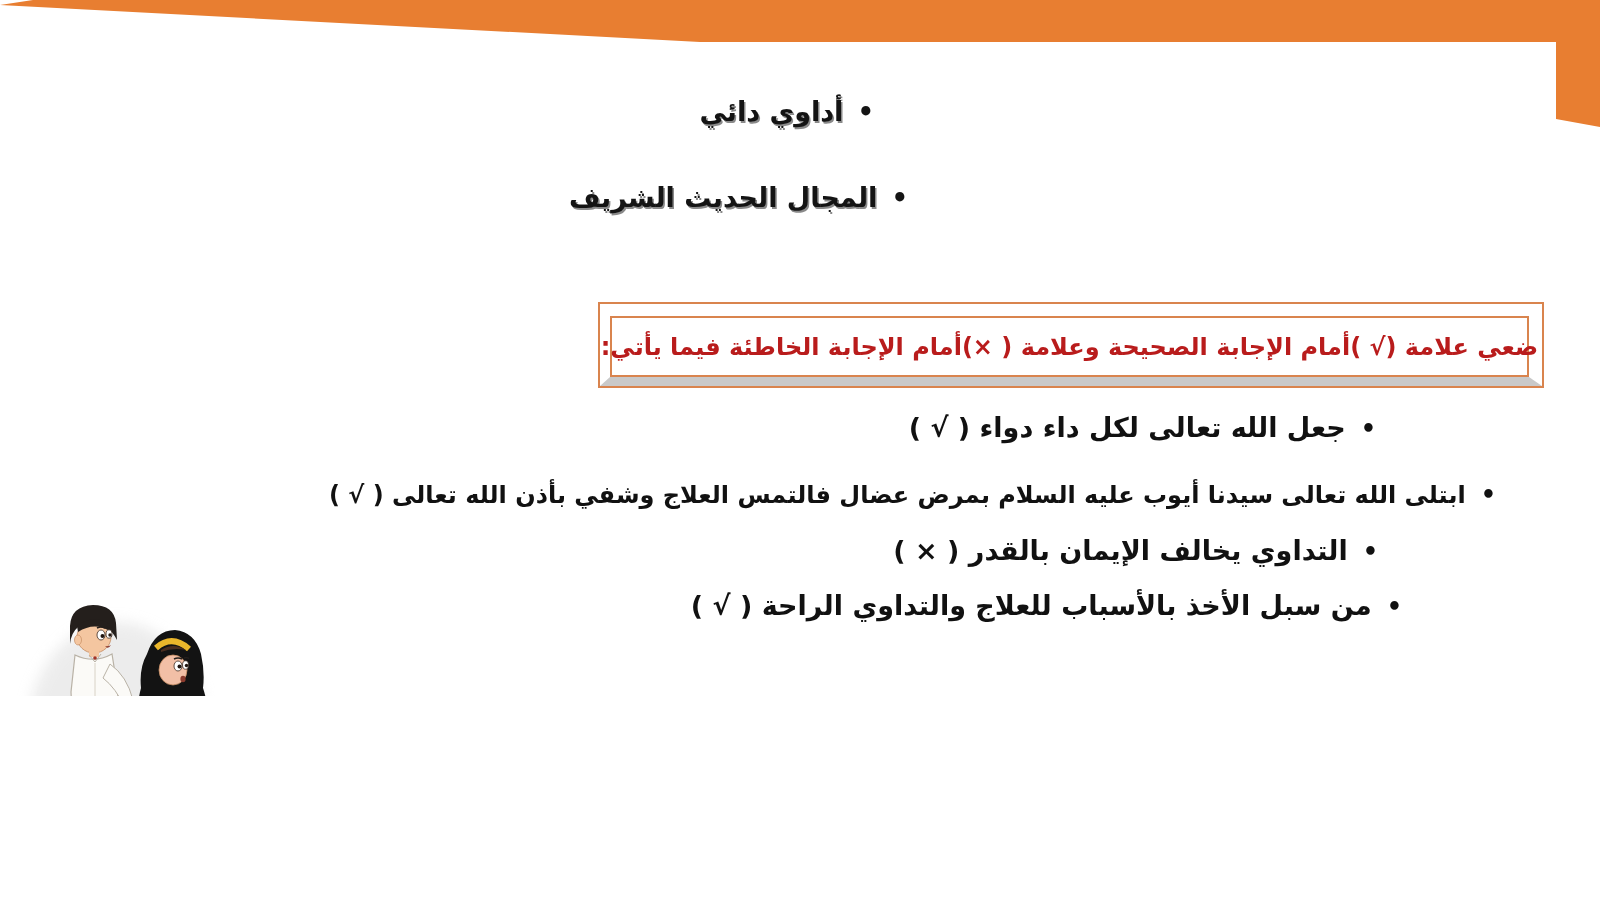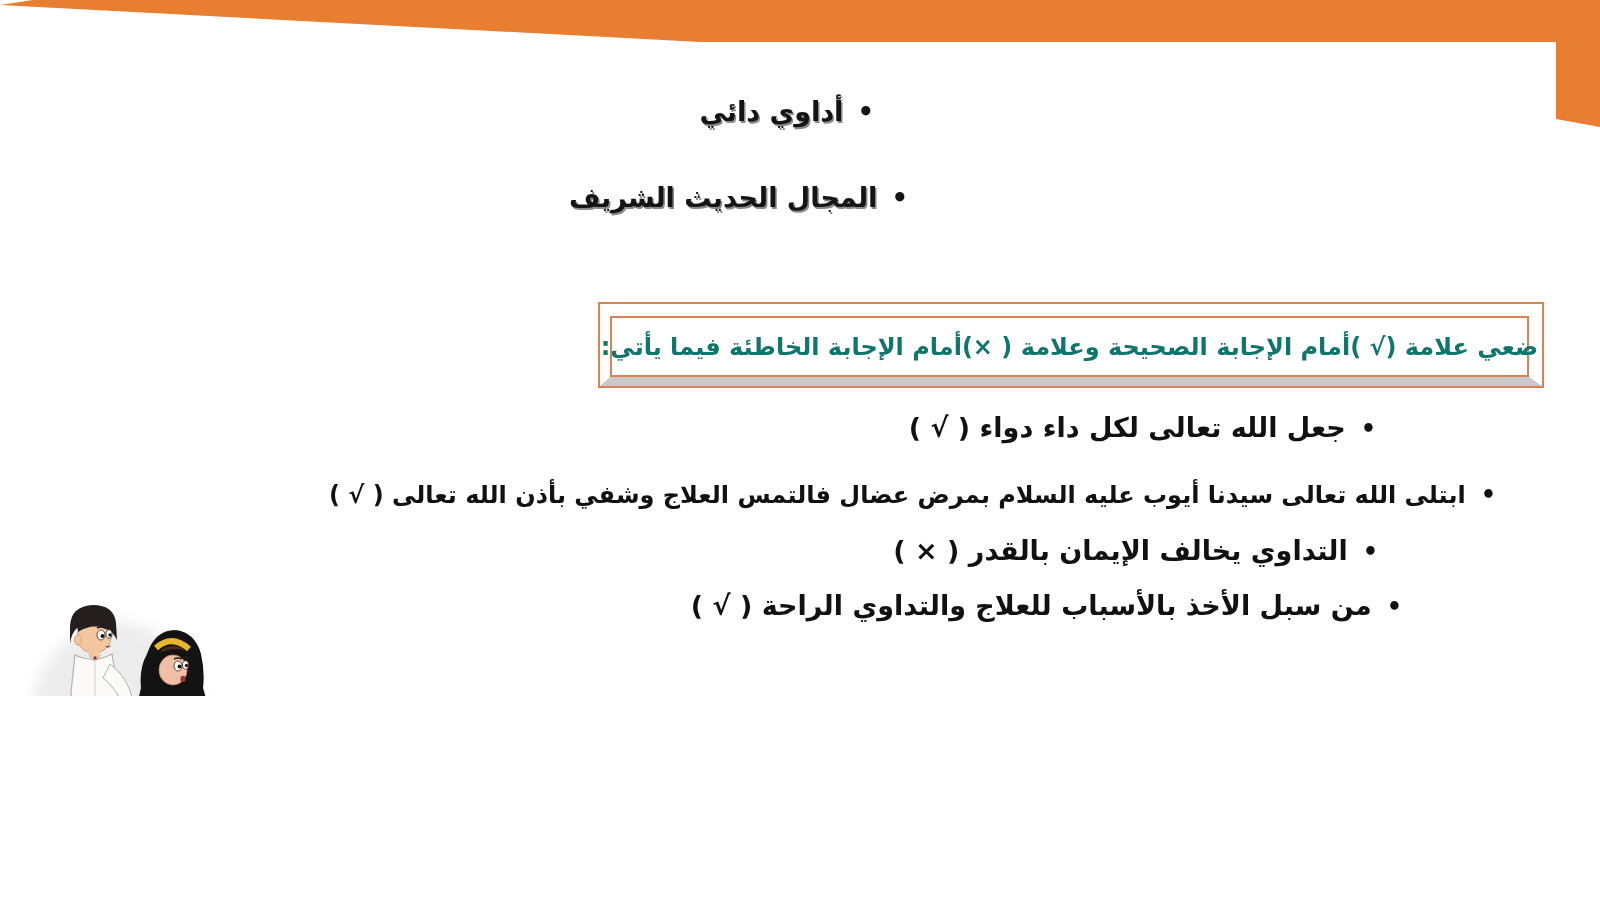--- a/index.html
+++ b/index.html
@@ -54,21 +54,21 @@
     left:10px;right:13px;top:12px;bottom:9px;
     border:2px solid #d9844e;
     background:#ffffff;
     box-sizing:border-box;
     display:flex;align-items:center;justify-content:center;
   }
   .frame .inner span{
     direction:rtl;
     font-weight:bold;
     font-size:24px;
-    color:#0f766e;
+    color:#b91c1c;
     white-space:nowrap;
   }
 
   
   .q-item{
     position:absolute;
     white-space:nowrap;
     direction:rtl;
     font-weight:bold;
     font-size:27px;

